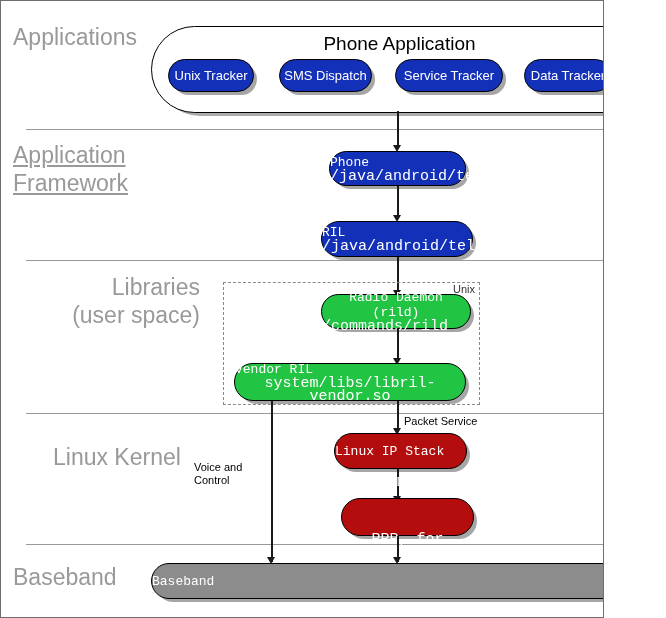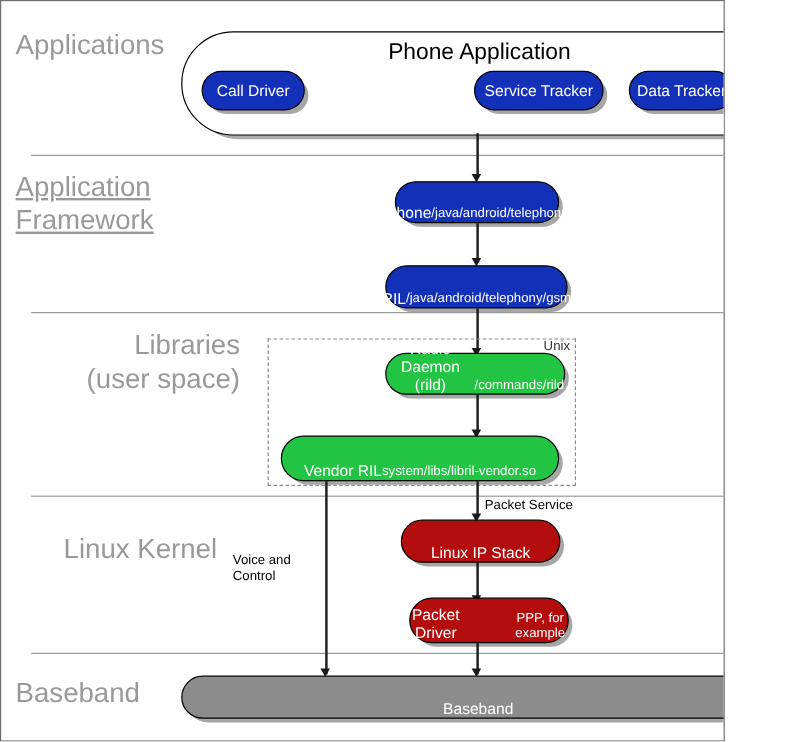--- a/index.html
+++ b/index.html
@@ -6,26 +6,26 @@
   body{font-family:"Liberation Sans",sans-serif;}
   #canvas{position:relative;width:604px;height:618px;background:#ffffff;
           border:1px solid #6e6e6e;box-sizing:border-box;overflow:hidden;}
 
   .divider{position:absolute;height:1px;background:#999999;left:25px;width:623px;}
 
   .layer-label{position:absolute;color:#999999;font-size:23px;line-height:28px;
                white-space:pre-line;letter-spacing:0px;}
 
   
-  .node{position:absolute;box-sizing:border-box;display:flex;flex-direction:row;
-        align-items:flex-end;justify-content:center;text-align:center;
+  .node{position:absolute;box-sizing:border-box;display:flex;flex-direction:column;
+        align-items:flex-start;justify-content:center;text-align:center;
         border:1.5px solid #000000;color:#ffffff;
-        box-shadow:4px 4px 0 -1px rgba(150,150,150,0.85);}
+        box-shadow:4px 4px 0 -1px rgba(150,150,150,0.85);font-family:Liberation Mono, monospace;}
   .node .t1{font-size:13px;line-height:15px;}
-  .node .t2{font-size:11px;line-height:13px;}
+  .node .t2{font-size:15px;line-height:13px;}
 
   .blue{background:#1330b8;}
   .green{background:#22c443;}
   .red{background:#b30d0d;}
   .gray{background:#8c8c8c;}
 
   .app-pill{position:absolute;box-sizing:border-box;display:flex;align-items:center;
             justify-content:center;background:#1330b8;border:1.5px solid #000;
             color:#fff;font-size:13px;border-radius:17px;height:33px;
             box-shadow:4px 4px 0 -1px rgba(150,150,150,0.85);}
@@ -59,21 +59,22 @@
   <div class="layer-label" style="left:12px;top:140px;text-decoration:underline;">Application
 Framework</div>
   <div class="layer-label" style="left:14px;top:272px;text-align:right;width:185px;">Libraries
 (user space)</div>
   <div class="layer-label" style="left:12px;top:442px;margin-left:40px;">Linux Kernel</div>
   <div class="layer-label" style="left:12px;top:562px;">Baseband</div>
 
   <div id="phone-app-container">
     <div id="phone-app-title">Phone Application</div>
   </div>
-  <div class="app-pill" style="left:167px;top:58px;width:86px;">Call Driver</div>
+  <div class="app-pill" style="left:167px;top:58px;width:86px;">Unix Tracker</div>
+  <div class="app-pill" style="left:278px;top:58px;width:93px;">SMS Dispatch</div>
   <div class="app-pill" style="left:394px;top:58px;width:108px;">Service Tracker</div>
   <div class="app-pill" style="left:523px;top:58px;width:88px;">Data Tracker</div>
 
   <div class="conn" style="left:396px;top:110px;height:37px;"></div>
   <div class="arrowhead" style="left:392px;top:144px;"></div>
 
   <div class="node blue" style="left:328px;top:150px;width:137px;height:35px;border-radius:18px;">
     <div class="t1">Phone</div>
     <div class="t2">/java/android/telephony</div>
   </div>

